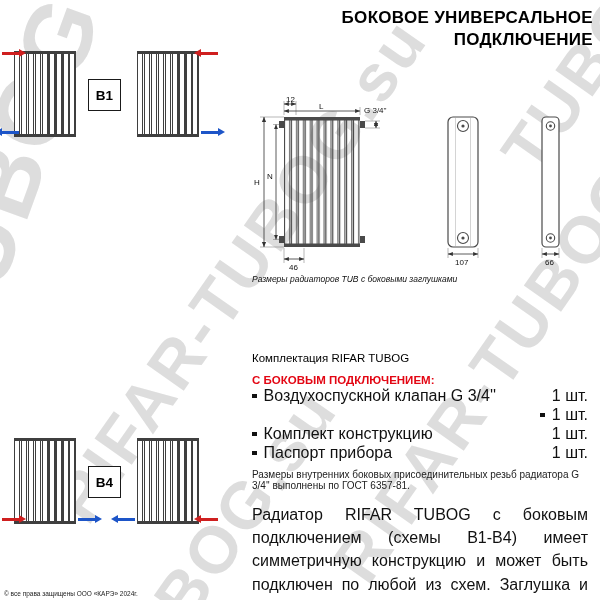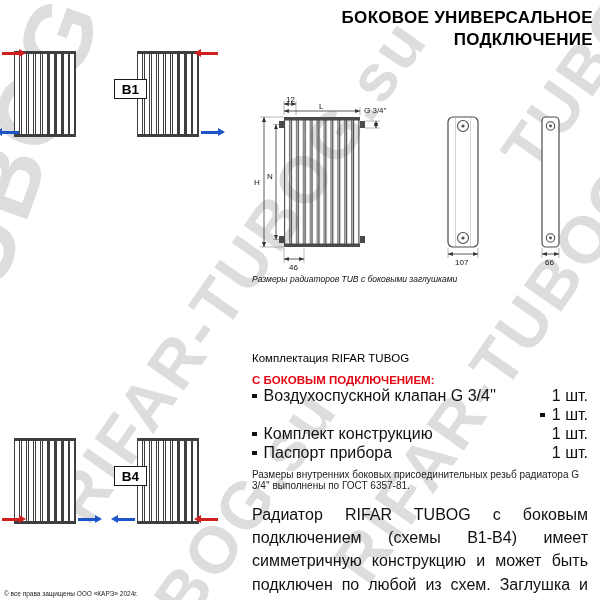--- a/index.html
+++ b/index.html
@@ -21,21 +21,21 @@
   
   .srow{position:absolute;left:14px;width:240px;height:92px;z-index:1;}
   .radiator{
     position:absolute;top:3px;width:62px;height:86px;box-sizing:border-box;
     border-top:3px solid #3f3f3f;border-bottom:3px solid #3f3f3f;
     background:repeating-linear-gradient(90deg,
       #3f3f3f 0,#3f3f3f 1.2px,#fff 1.2px,#fff 5.2px,
       #3f3f3f 5.2px,#3f3f3f 6.4px,#fff 6.4px,#fff 6.9px);
   }
   .slabel{
-    position:absolute;left:100px;top:31px;width:33px;height:20px;box-sizing:border-box;
+    position:absolute;left:74px;top:31px;width:33px;height:32px;box-sizing:border-box;
     border:1.6px solid #1a1a1a;background:#fff;display:flex;align-items:center;
     justify-content:center;font-weight:bold;font-size:13.5px;color:#000;
   }
   .arr{position:absolute;width:17px;height:2.6px;}
   .arr.red{background:#cf1f1f;color:#cf1f1f;}
   .arr.blue{background:#1d55c8;color:#1d55c8;}
   .arr::after{
     content:"";position:absolute;top:50%;margin-top:-4.5px;width:0;height:0;
     border-top:4.5px solid transparent;border-bottom:4.5px solid transparent;
   }

